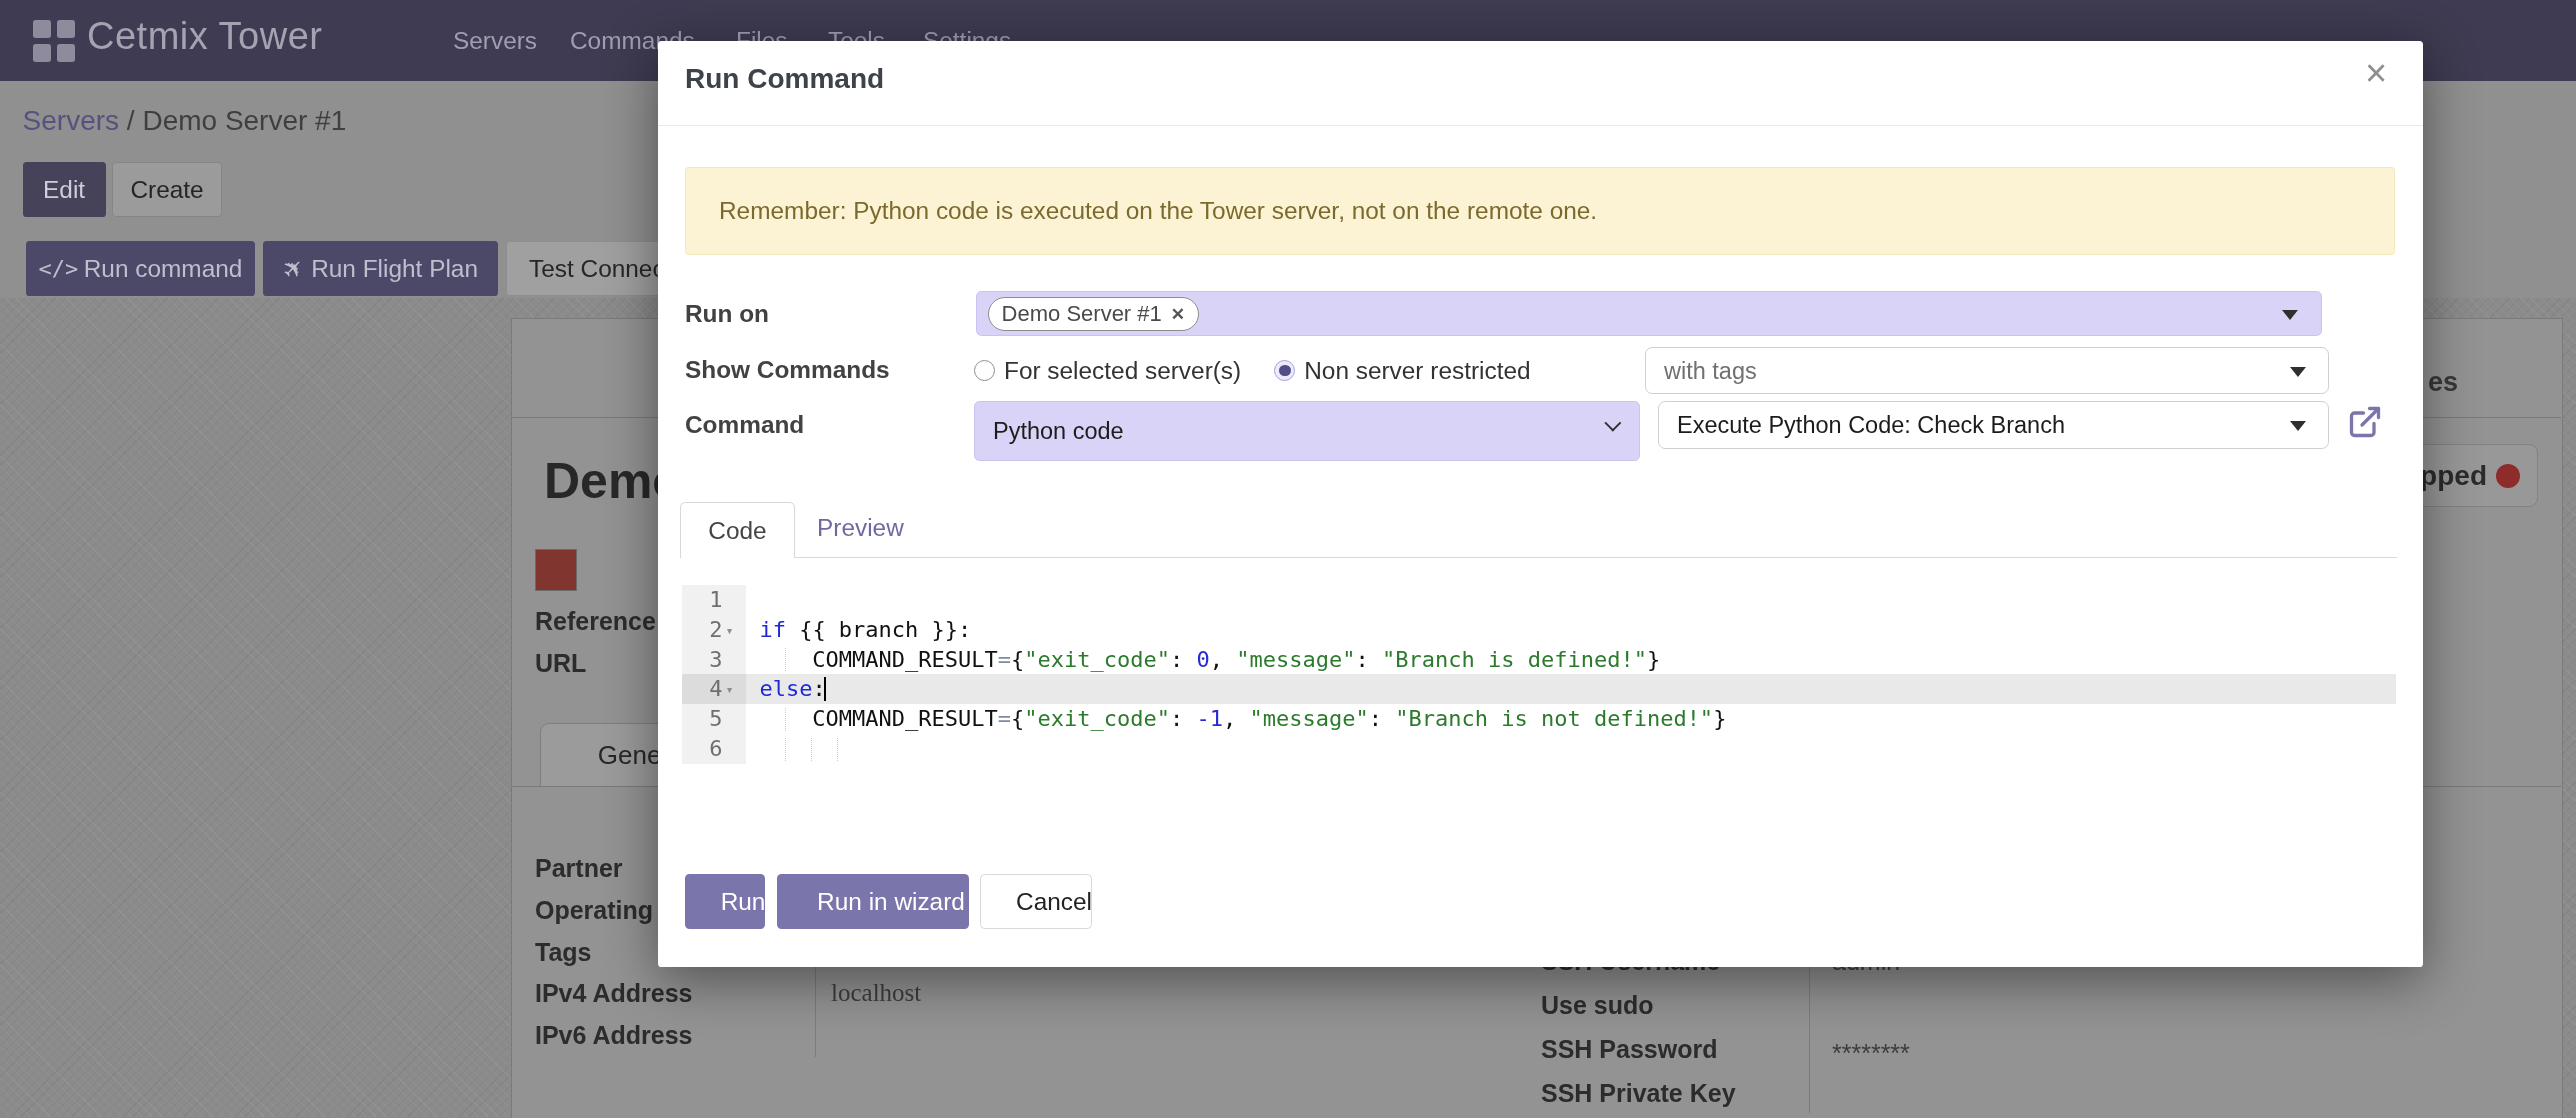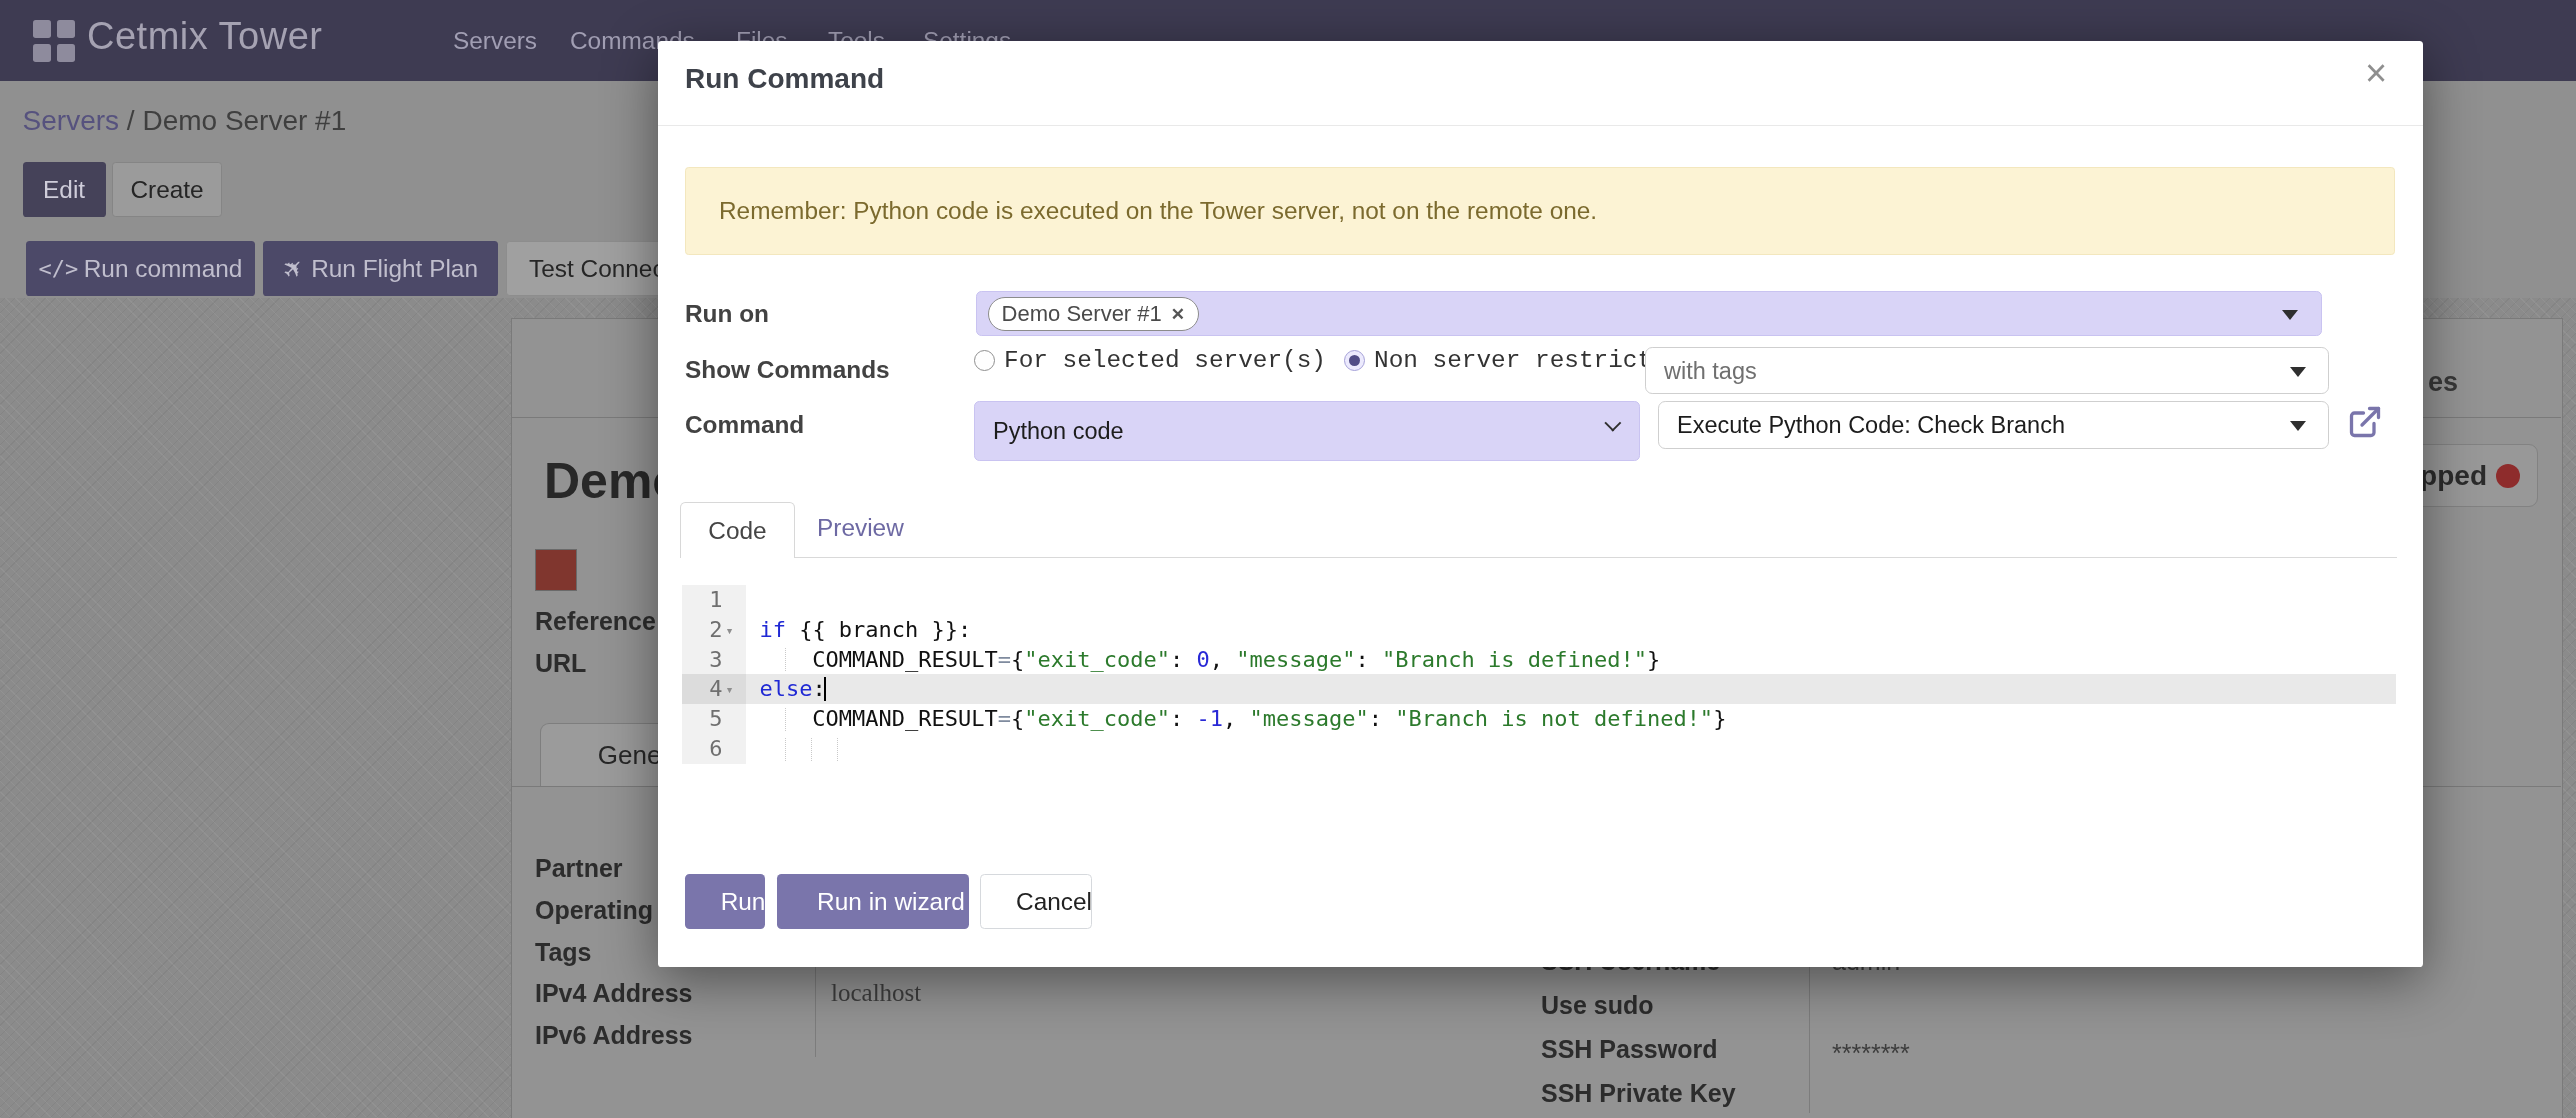--- a/index.html
+++ b/index.html
@@ -61,21 +61,21 @@
   .f-label{position:absolute;left:27px;font-size:24.4px;font-weight:600;color:#424242;white-space:nowrap;}
   .sel{position:absolute;border-radius:5.4px;}
   .sel-lav{background:var(--lavender);border:0.9px solid #c9c3f1;}
   .sel-white{background:#fff;border:0.9px solid #cfcfcf;border-radius:7.2px;}
   .sel-runon{left:318px;top:250px;width:1346px;height:45px;}
   .tag-pill{position:absolute;left:11px;top:5.4px;height:34px;border:1.4px solid #8c8c8c;border-radius:17px;
             background:#fff;display:flex;align-items:center;padding:0 12.6px;font-size:22px;color:#4a4a4a;white-space:nowrap;}
   .tag-x{margin-left:9px;font-size:17px;font-weight:700;color:#555;}
   .caret-solid{position:absolute;width:0;height:0;border-left:8.1px solid transparent;border-right:8.1px solid transparent;border-top:10px solid #2f2f2f;}
   .caret-thin{position:absolute;width:11.7px;height:11.7px;border-right:2.3px solid #2f2f2f;border-bottom:2.3px solid #2f2f2f;transform:rotate(45deg);}
-  .radio-group{position:absolute;left:316px;top:306px;height:47px;display:flex;align-items:flex-start;gap:18px;font-family:Liberation Mono, monospace;}
+  .radio-group{position:absolute;left:316px;top:306px;height:47px;display:flex;align-items:center;gap:33px;}
   .radio-opt{display:flex;align-items:center;gap:9px;font-size:24.4px;color:#333;white-space:nowrap;}
   .radio{width:21px;height:21px;border-radius:50%;border:1.8px solid #8f8f8f;background:#fefefe;position:relative;flex:none;}
   .radio.sel2{border-color:#a5a1d8;background:#eceafd;}
   .radio.sel2::after{content:"";position:absolute;inset:3.6px;border-radius:50%;background:#514d86;}
   .sel-tags{left:987px;top:306px;width:684px;height:47px;}
   .sel-text{position:absolute;left:18px;top:50%;transform:translateY(-50%);font-size:23.5px;white-space:nowrap;}
   .placeholder{color:#707070;}
   .sel-type{left:316px;top:360px;width:666px;height:60px;}
   .sel-exec{left:1000px;top:360px;width:671px;height:48px;}
   .ext-link{position:absolute;left:1689px;top:363px;color:var(--accent);}

